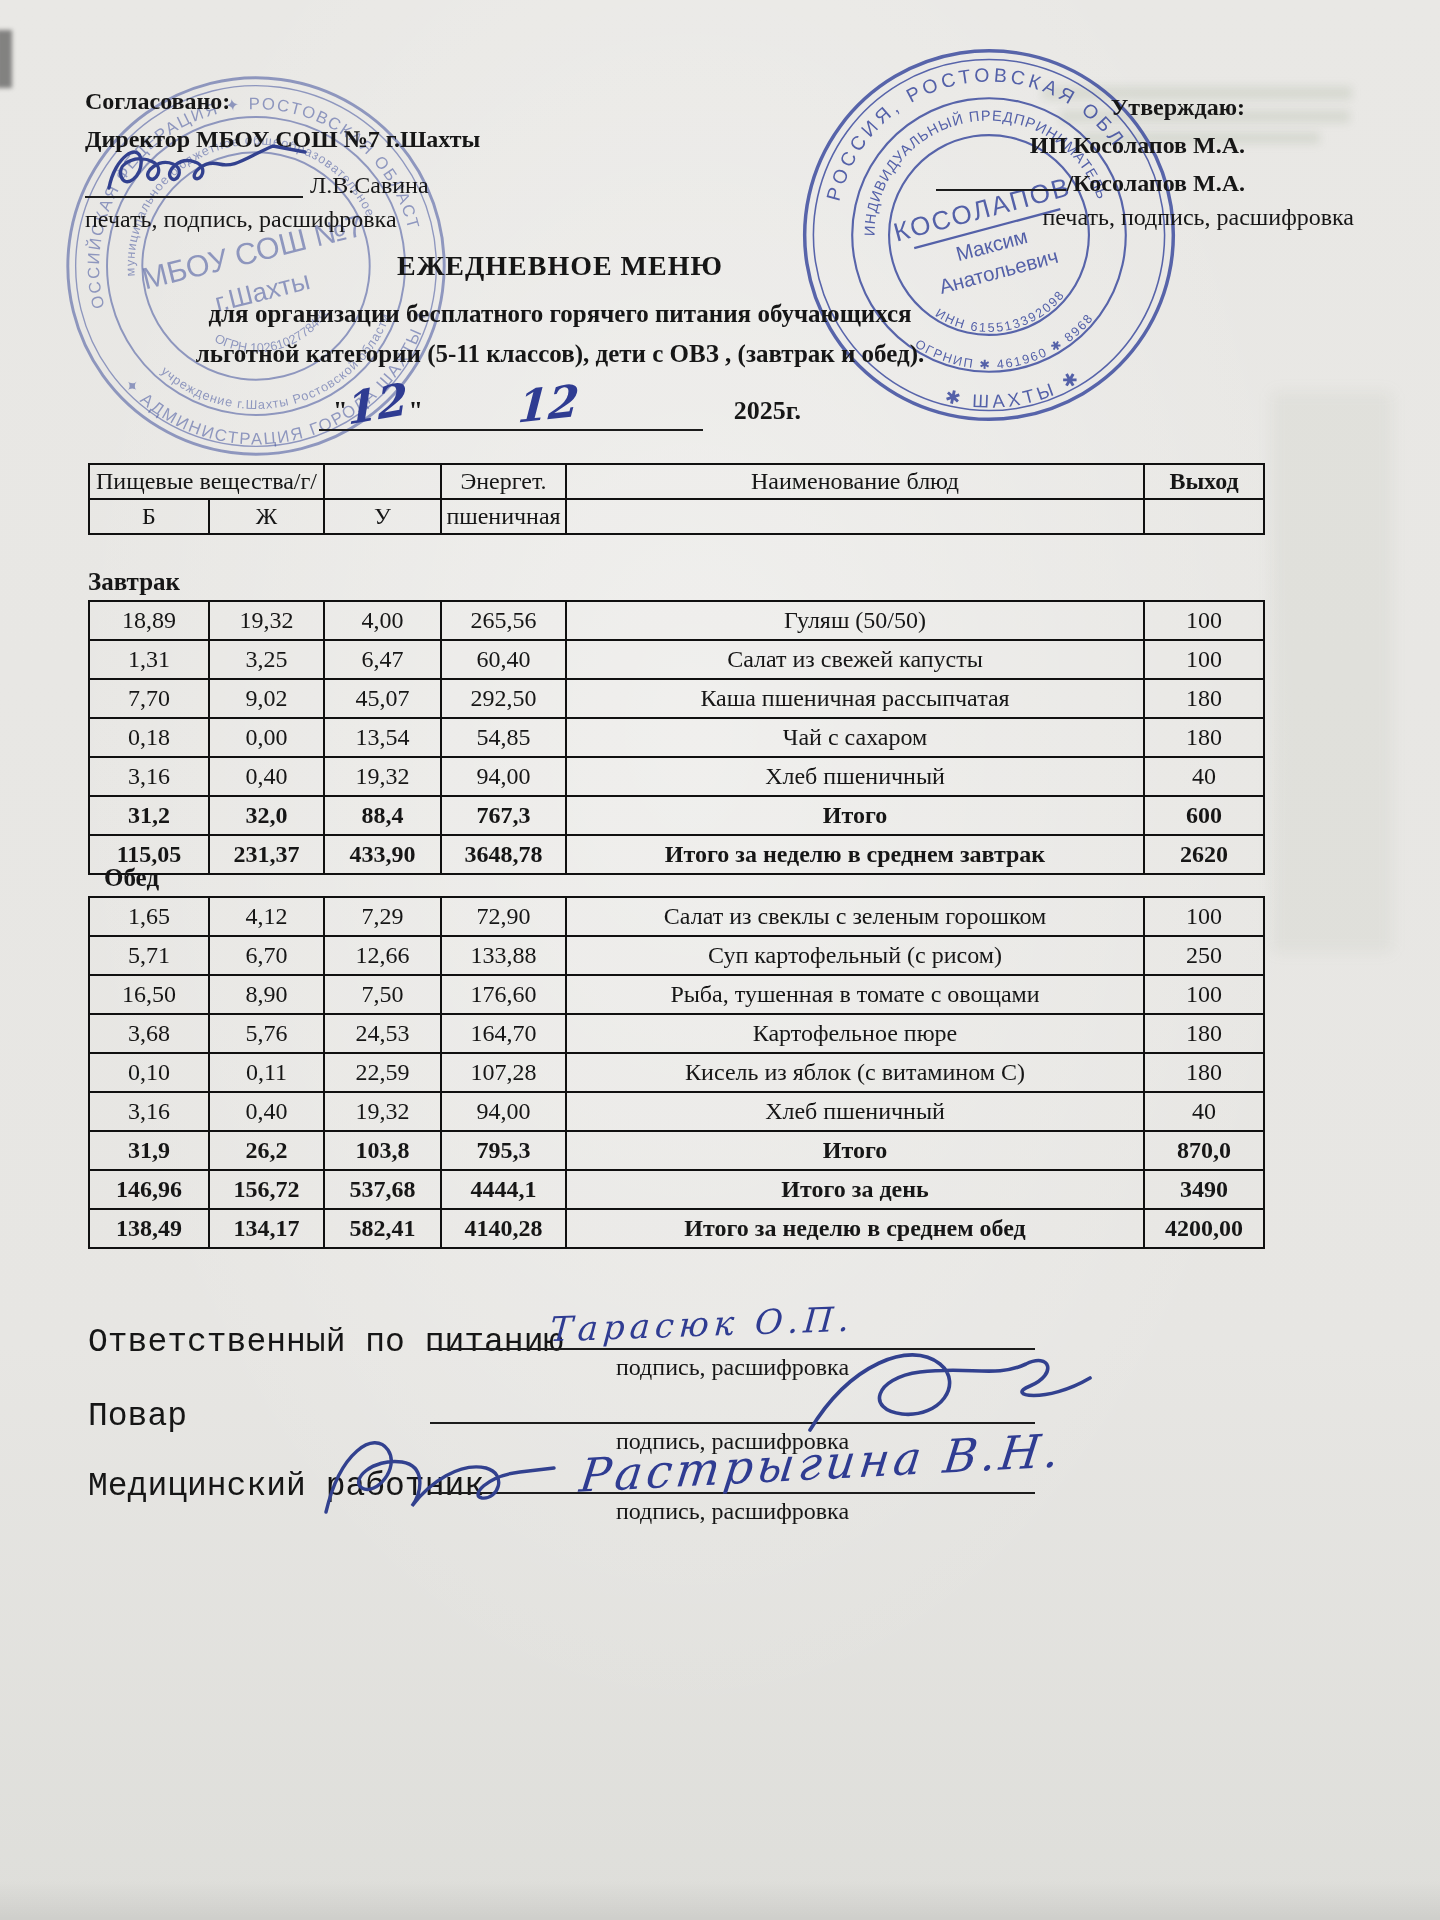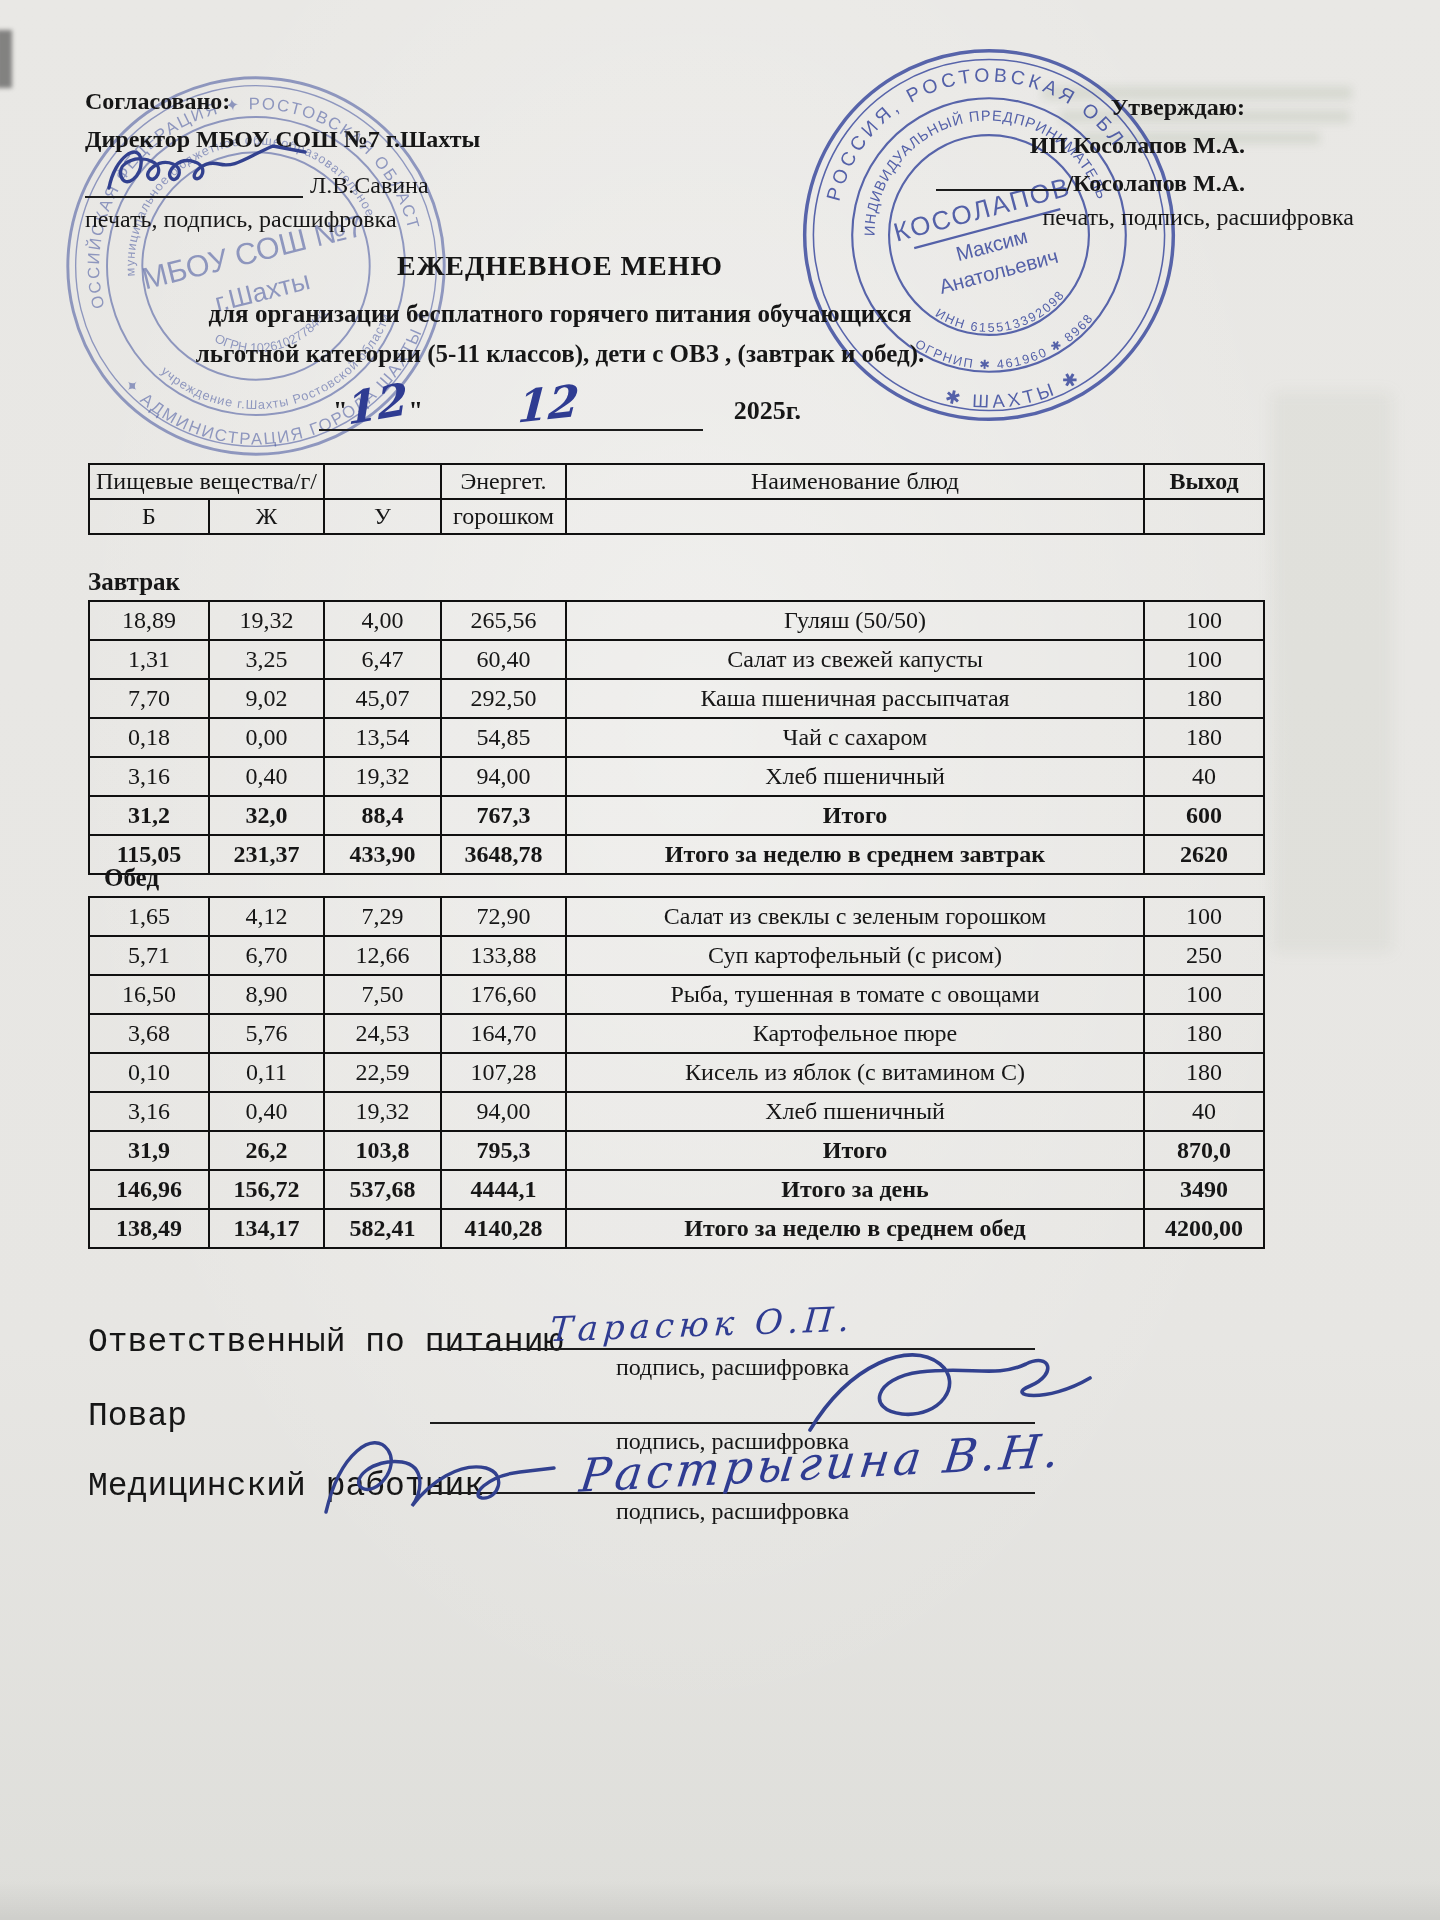--- a/index.html
+++ b/index.html
@@ -162,21 +162,21 @@
       <td colspan="2" class="dish">Пищевые вещества/г/</td>
       <td></td>
       <td>Энергет.</td>
       <td>Наименование блюд</td>
       <td class="b">Выход</td>
     </tr>
     <tr>
       <td>Б</td>
       <td>Ж</td>
       <td>У</td>
-      <td>горошком</td>
+      <td>пшеничная</td>
       <td></td>
       <td></td>
     </tr>
   </tbody>
     </table>
 
 
   <div class="abs b" style="left:88px;top:568px;font-size:25px;">Завтрак</div>
   <table class="doc-table" style="top:600px;">
     <colgroup>

